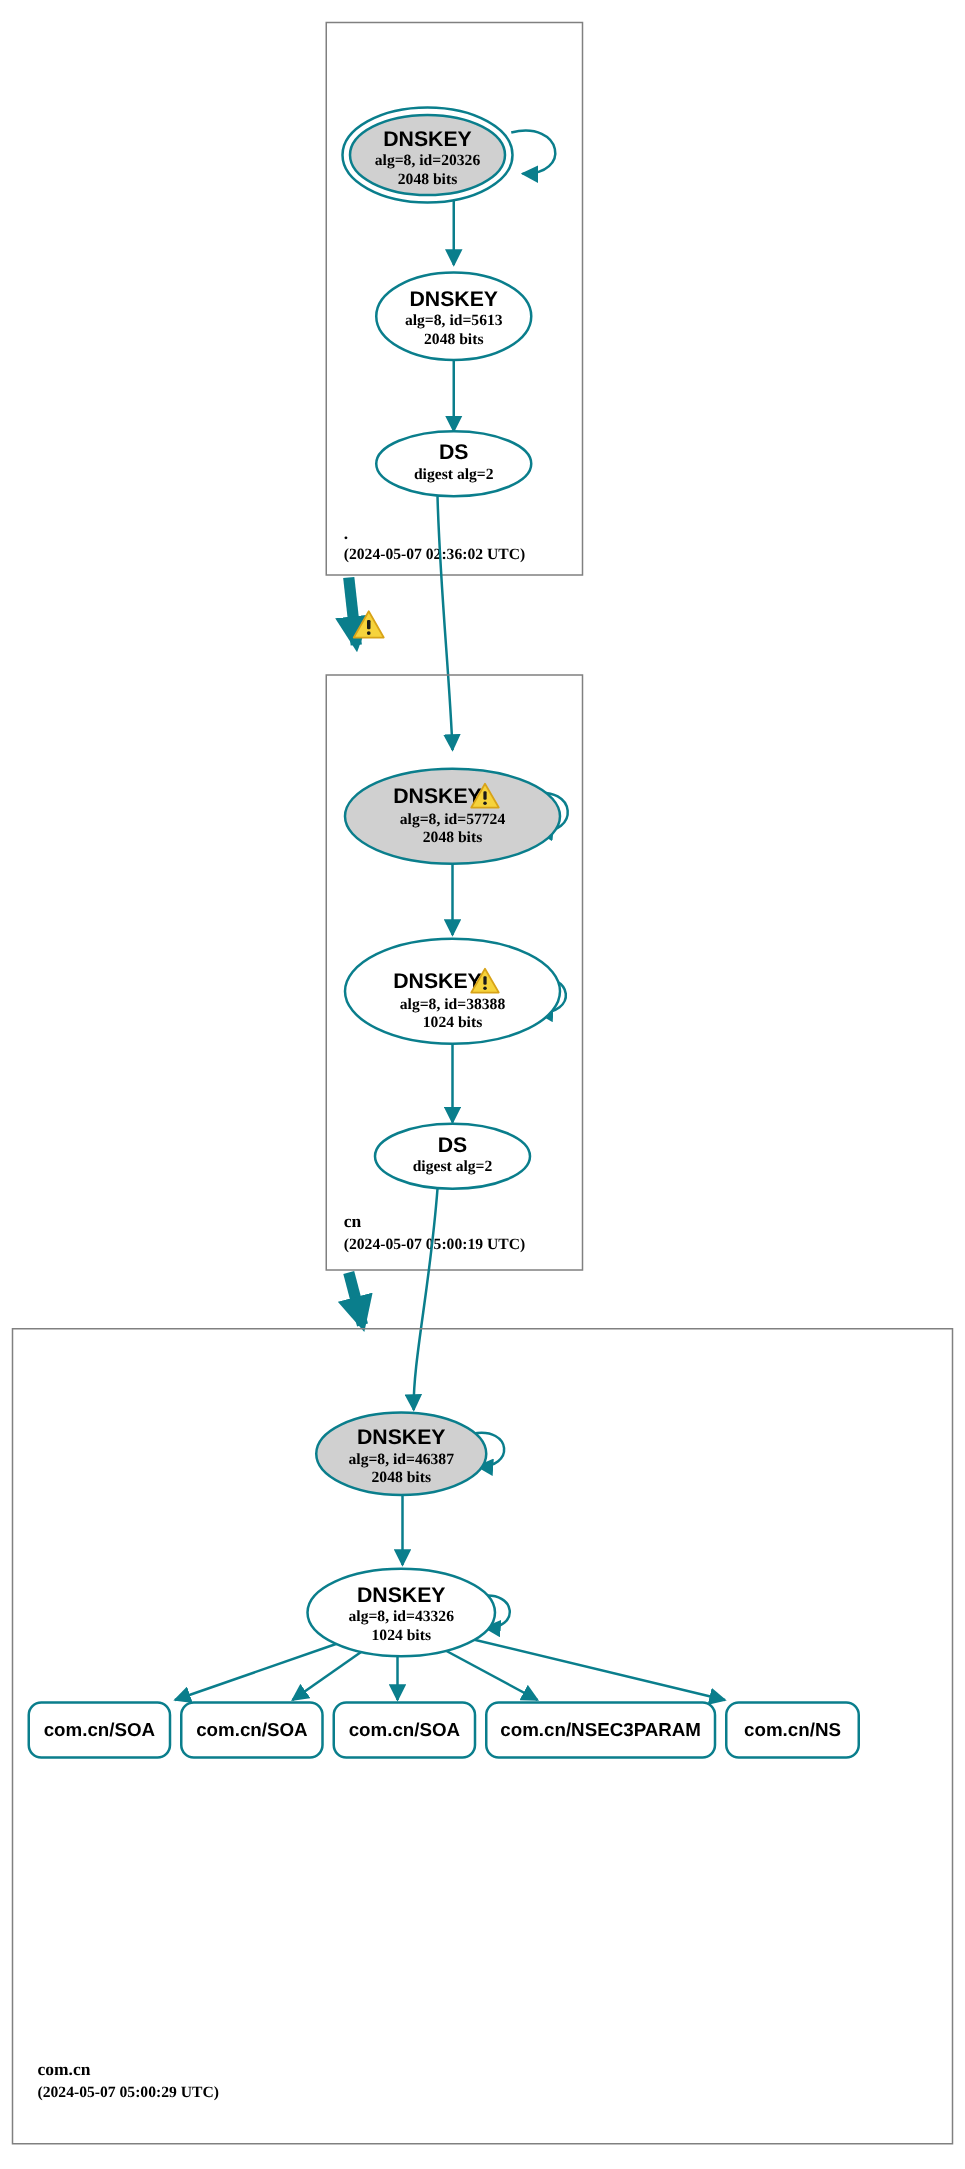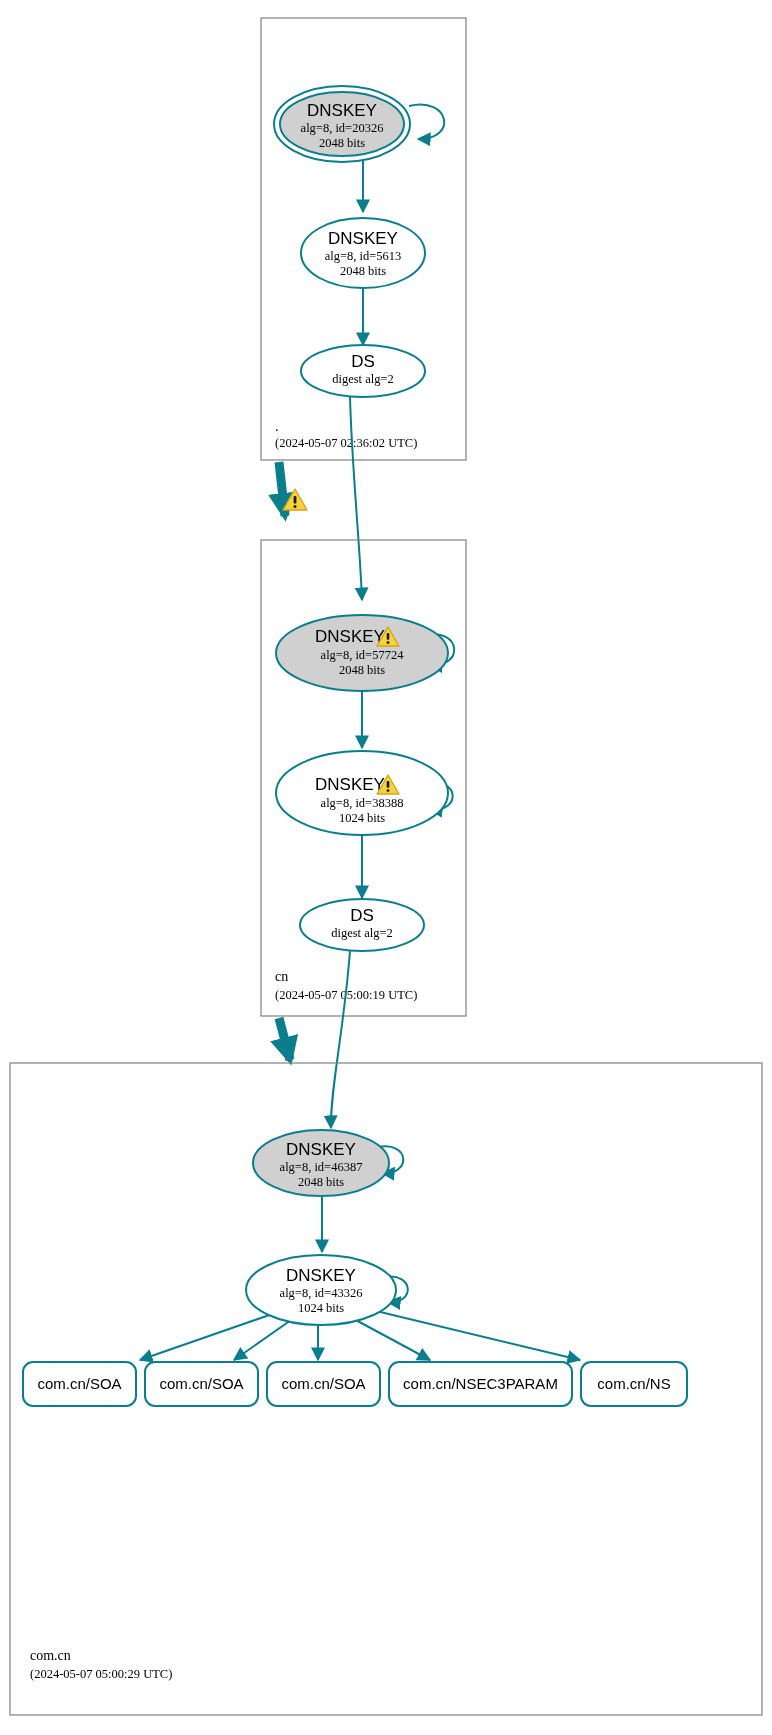--- a/index.html
+++ b/index.html
@@ -13,20 +13,21 @@
     height: 1735px;
     position: relative;
     overflow: hidden;
   }
   #stage {
     position: absolute;
     left: 0;
     top: 0;
     width: 772px;
     height: 1735px;
+    font-weight: bold;
   }
   svg#diagram {
     position: absolute;
     left: 0;
     top: 0;
     width: 772px;
     height: 1735px;
     display: block;
   }
   .zone-box {

